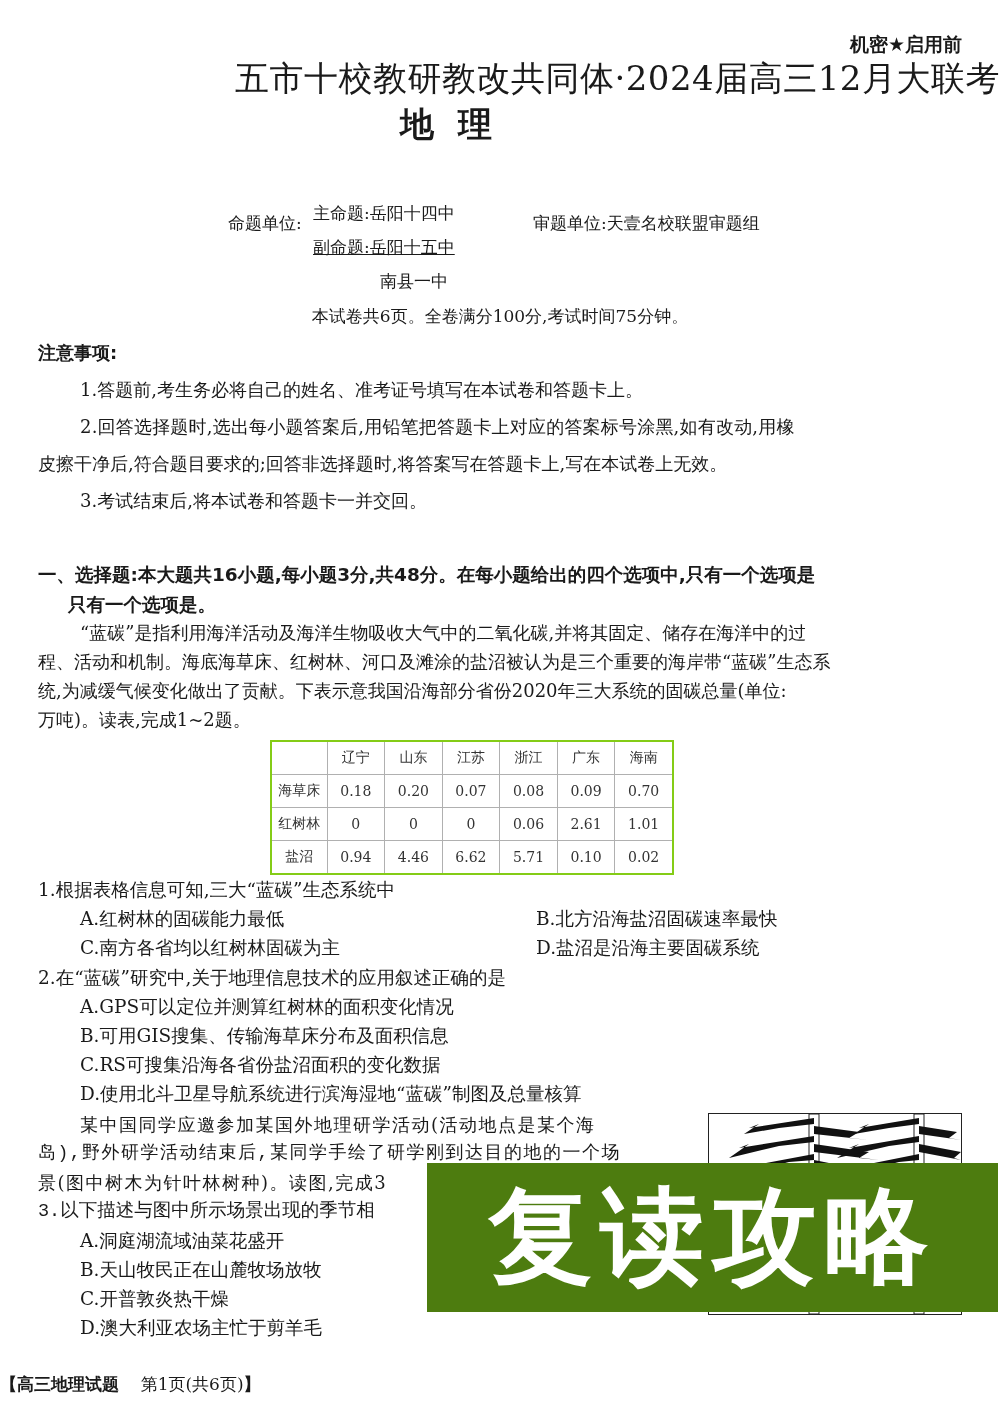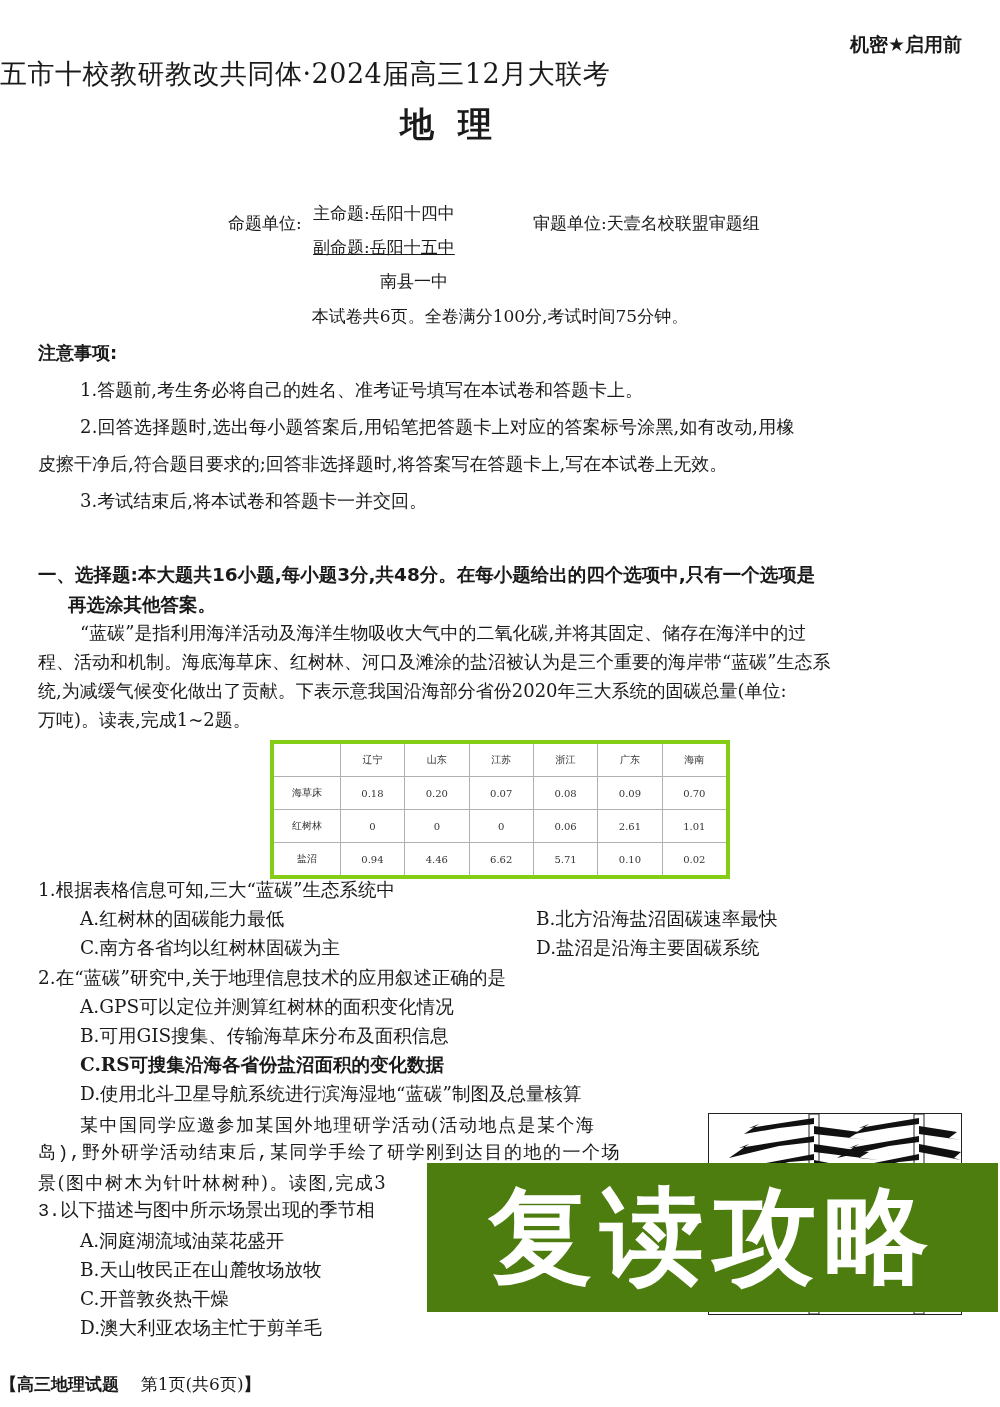--- a/index.html
+++ b/index.html
@@ -3,33 +3,33 @@
   <meta charset="utf-8">
   <style>
     html, body { margin: 0; padding: 0; background: #ffffff; }
     body {
       width: 1000px; height: 1407px; position: relative; overflow: hidden;
       font-family: "DejaVu Serif", "Liberation Serif", serif;
       color: #1a1a1a;
     }
     .abs { position: absolute; white-space: nowrap; }
     .secret { right: 38px; top: 20px; font-family: "DejaVu Sans", sans-serif; font-size: 19px; font-weight: bold; margin-top: 12px; }
-    .main-title { left: 0; width: 1000px; top: 56px; text-align: left; font-size: 27px; letter-spacing: 0.5px; }
+    .main-title { left: 0; width: 1000px; top: 56px; text-align: right; font-size: 34px; letter-spacing: 0.5px; }
     .subject { left: 0; width: 916px; top: 102px; text-align: center; font-size: 34px; font-weight: bold; font-family: "DejaVu Sans", sans-serif; letter-spacing: 24px; }
     .meta { font-size: 17px; }
     .notice-head { left: 38px; top: 341px; font-size: 18px; font-weight: bold; font-family: "DejaVu Sans", sans-serif; }
     .p { font-size: 18px; line-height: 37px; }
     .section {
       position: absolute; left: 38px; width: 928px; top: 560px;
       font-family: "DejaVu Sans", sans-serif; font-weight: bold; font-size: 18.5px; line-height: 30px;
     }
     .section .indent { padding-left: 30px; display: block; }
     table.data {
-      position: absolute; left: 270px; top: 740px; width: 460px; height: 131px;
-      border-collapse: collapse; border: 4px solid #84cc16; font-size: 10px; color: #333;
+      position: absolute; left: 270px; top: 740px; width: 404px; height: 131px;
+      border-collapse: collapse; border: 2px solid #84cc16; font-size: 14px; color: #333;
     }
     table.data td { border: 1px solid #b0b0b0; text-align: center; width: 65px; height: 32px; padding: 0; }
     table.data td:first-child { width: 68px; }
     .q { position: absolute; font-size: 18.5px; line-height: 29.5px; }
     .opt { position: absolute; font-size: 18.5px; }
     .figure-box {
       position: absolute; left: 708px; top: 1113px; width: 252px; height: 200px;
       border: 1.5px solid #222; background: #fff; overflow: hidden;
     }
     .banner {
@@ -55,21 +55,21 @@
 <div class="abs meta" style="left:0; width:1000px; text-align:center; top:305px;">本试卷共6页。全卷满分100分,考试时间75分钟。</div>
 
 <div class="abs notice-head">注意事项:</div>
 <div class="abs p" style="left:80px; top:371px;">1.答题前,考生务必将自己的姓名、准考证号填写在本试卷和答题卡上。</div>
 <div class="abs p" style="left:80px; top:408px; letter-spacing:0.2px;">2.回答选择题时,选出每小题答案后,用铅笔把答题卡上对应的答案标号涂黑,如有改动,用橡</div>
 <div class="abs p" style="left:38px; top:445px;">皮擦干净后,符合题目要求的;回答非选择题时,将答案写在答题卡上,写在本试卷上无效。</div>
 <div class="abs p" style="left:80px; top:482px;">3.考试结束后,将本试卷和答题卡一并交回。</div>
 
 <div class="section">
   <span>一、选择题:本大题共16小题,每小题3分,共48分。在每小题给出的四个选项中,只有一个选项是</span>
-  <span class="indent">再选涂其他答案。</span>
+  <span class="indent">只有一个选项是。</span>
 </div>
 
 <div class="abs p" style="left:80px; top:618px; line-height:29px;">“蓝碳”是指利用海洋活动及海洋生物吸收大气中的二氧化碳,并将其固定、储存在海洋中的过</div>
 <div class="abs p" style="left:38px; top:647px; line-height:29px;">程、活动和机制。海底海草床、红树林、河口及滩涂的盐沼被认为是三个重要的海岸带“蓝碳”生态系</div>
 <div class="abs p" style="left:38px; top:676px; line-height:29px;">统,为减缓气候变化做出了贡献。下表示意我国沿海部分省份2020年三大系统的固碳总量(单位:</div>
 <div class="abs p" style="left:38px; top:705px; line-height:29px;">万吨)。读表,完成1~2题。</div>
 
 <table class="data">
   <tbody>
       <tr>
@@ -113,21 +113,21 @@
 
 <div class="q" style="left:38px; top:875px;">1.根据表格信息可知,三大“蓝碳”生态系统中</div>
 <div class="opt" style="left:80px; top:906px;">A.红树林的固碳能力最低</div>
 <div class="opt" style="left:536px; top:906px;">B.北方沿海盐沼固碳速率最快</div>
 <div class="opt" style="left:80px; top:935px;">C.南方各省均以红树林固碳为主</div>
 <div class="opt" style="left:536px; top:935px;">D.盐沼是沿海主要固碳系统</div>
 
 <div class="q" style="left:38px; top:963px;">2.在“蓝碳”研究中,关于地理信息技术的应用叙述正确的是</div>
 <div class="opt" style="left:80px; top:994px;">A.GPS可以定位并测算红树林的面积变化情况</div>
 <div class="opt" style="left:80px; top:1023px;">B.可用GIS搜集、传输海草床分布及面积信息</div>
-<div class="opt" style="left:80px; top:1052px;font-weight:bold;">C.RS可搜集沿海各省份盐沼面积的变化数据</div>
+<div class="opt" style="left:80px; top:1052px;">C.RS可搜集沿海各省份盐沼面积的变化数据</div>
 <div class="opt" style="left:80px; top:1081px;">D.使用北斗卫星导航系统进行滨海湿地“蓝碳”制图及总量核算</div>
 
 <div class="abs p" style="left:80px; top:1110px; line-height:29px; letter-spacing:1.5px;">某中国同学应邀参加某国外地理研学活动(活动地点是某个海</div>
 <div class="abs p" style="left:38px; top:1139px; line-height:29px; letter-spacing:1.5px;font-family:Liberation Mono, monospace;">岛),野外研学活动结束后,某同学手绘了研学刚到达目的地的一个场</div>
 <div class="abs p" style="left:38px; top:1168px; line-height:29px; letter-spacing:1.5px;">景(图中树木为针叶林树种)。读图,完成3</div>
 
 <div class="q" style="left:38px; top:1197px;font-family:Liberation Mono, monospace;">3.以下描述与图中所示场景出现的季节相</div>
 <div class="opt" style="left:80px; top:1228px;">A.洞庭湖流域油菜花盛开</div>
 <div class="opt" style="left:80px; top:1257px;">B.天山牧民正在山麓牧场放牧</div>
 <div class="opt" style="left:80px; top:1286px;">C.开普敦炎热干燥</div>

